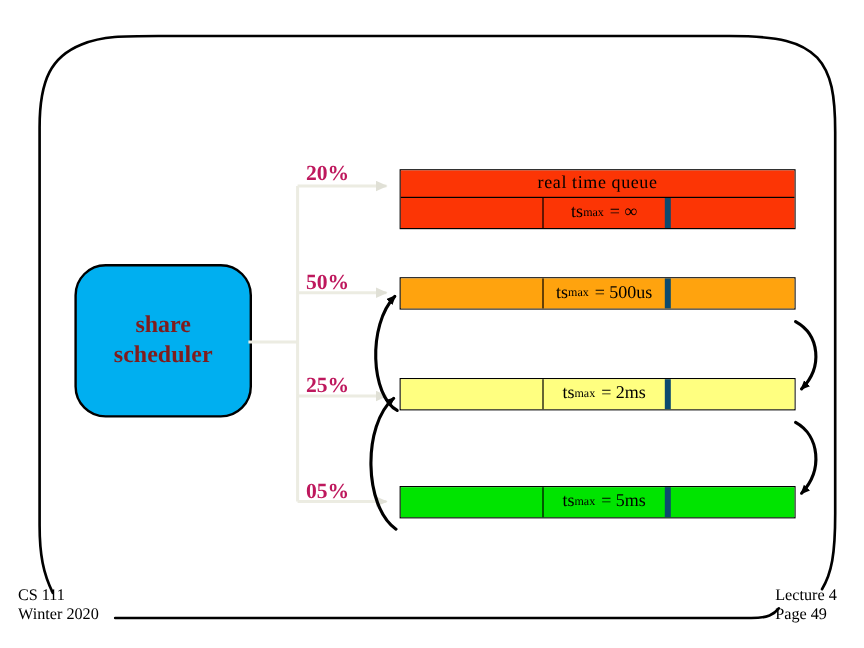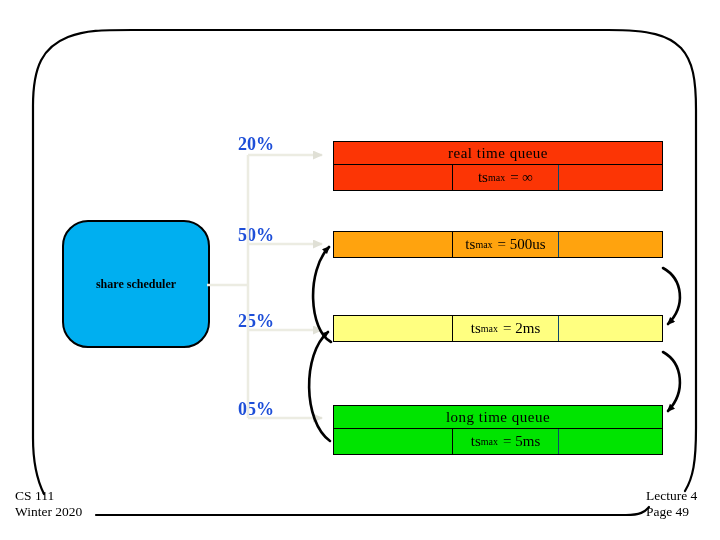--- a/index.html
+++ b/index.html
@@ -11,41 +11,41 @@
 
   .title {
     position:absolute; left:0; top:44px; width:720px; text-align:center;
     font-size:40px; color:#000; z-index:2; letter-spacing:0px;
   }
 
   .scheduler {
     position:absolute; left:62px; top:220px; width:144px; height:124px;
     border:2px solid #000; border-radius:26px; z-index:2;
     display:flex; align-items:center; justify-content:center; text-align:center;
-    font-weight:bold; font-size:12px; line-height:1.25; color:#000000;
+    font-weight:bold; font-size:20px; line-height:1.25; color:#7f1d1d;
   }
   .scheduler .lbl { width:95px; }
 
   .pct {
-    position:absolute; left:231px; width:50px; text-align:center;
-    font-weight:bold; font-size:18px; color:#1d4ed8; z-index:2;
+    position:absolute; left:248px; width:50px; text-align:center;
+    font-weight:bold; font-size:18px; color:#be185d; z-index:2;
   }
 
   .queue {
     position:absolute; left:333px; width:330px; border:1px solid #000;
     z-index:2; box-sizing:border-box;
   }
   .q-name {
     height:22px; border-bottom:1px solid #000; display:flex;
     align-items:center; justify-content:center; font-size:15px; color:#000;
     letter-spacing:0.5px;
   }
   .q-row { display:grid; grid-template-columns:118px 107px 1fr; height:25px; }
   .q-cell { height:100%; }
-  .q-cell.c2 { border-left:1px solid #000; border-right:1px solid #0c4a6e;
+  .q-cell.c2 { border-left:1px solid #000; border-right:5px solid #0c4a6e;
     display:flex; align-items:center; justify-content:center; font-size:15px; color:#000;text-align:right; }
   .ts-sub { font-size:10px; }
   .ts-val { margin-left:5px; }
 
   .footer-left {
     position:absolute; left:15px; top:488px; font-size:13.5px; line-height:16px;
     color:#000; z-index:2;
   }
   .footer-right {
     position:absolute; left:646px; top:488px; font-size:13.5px; line-height:16px;
@@ -138,23 +138,20 @@
       <div class="q-cell c2">
         <span>ts</span>
           <sub class="ts-sub">max</sub>
           <span class="ts-val">= 2ms</span>
       </div>
       <div class="q-cell c3"></div>
     </div>
   </div>
 
   <div class="queue" style="top:405px">
-    <div class="q-name" style="background-color: rgb(0, 228, 0);">
-      <span>long time queue</span>
-    </div>
     <div class="q-row" style="background-color: rgb(0, 228, 0);">
       <div class="q-cell c1"></div>
       <div class="q-cell c2">
         <span>ts</span>
           <sub class="ts-sub">max</sub>
           <span class="ts-val">= 5ms</span>
       </div>
       <div class="q-cell c3"></div>
     </div>
   </div>

